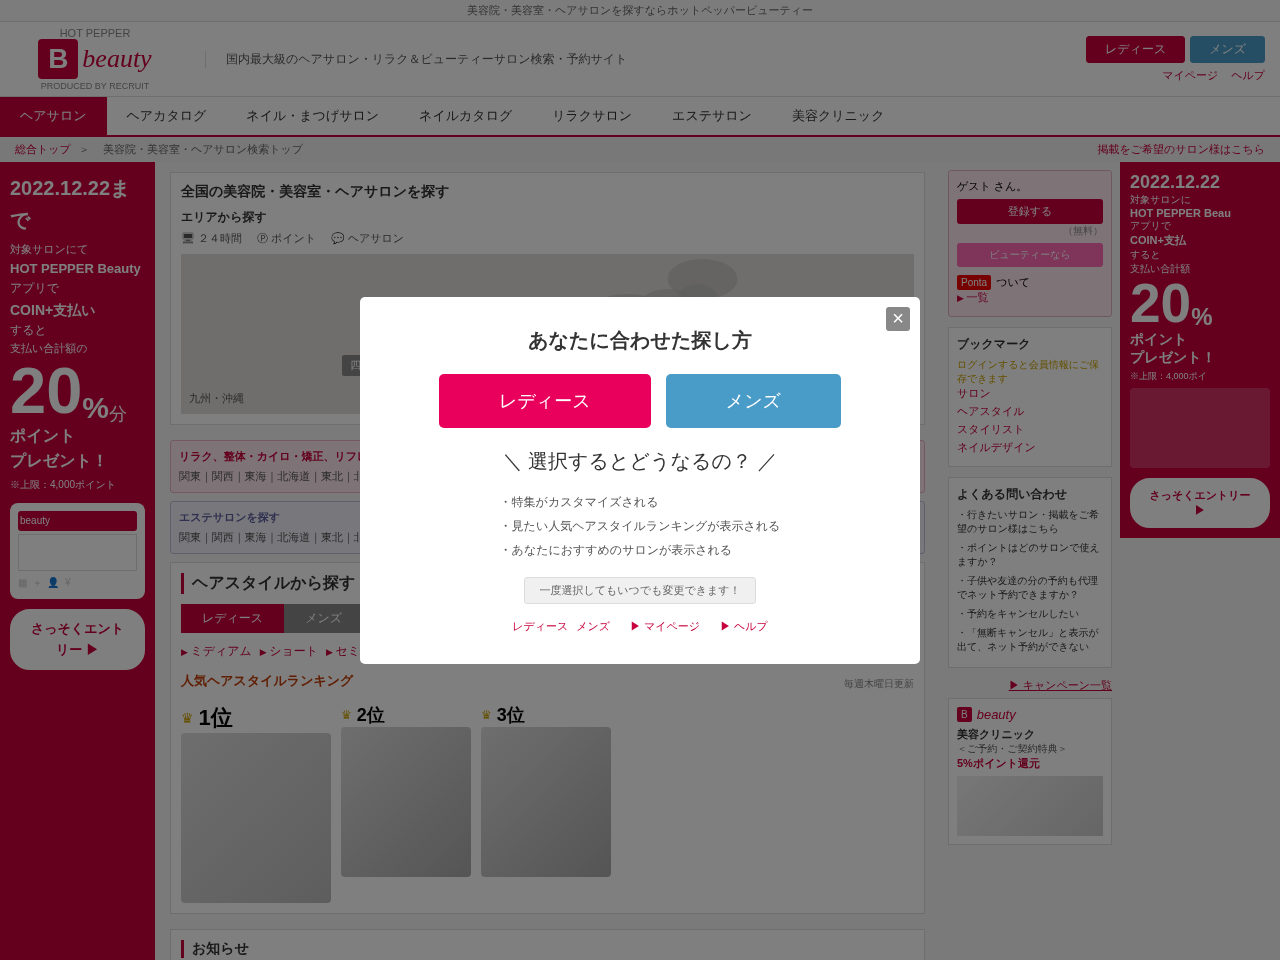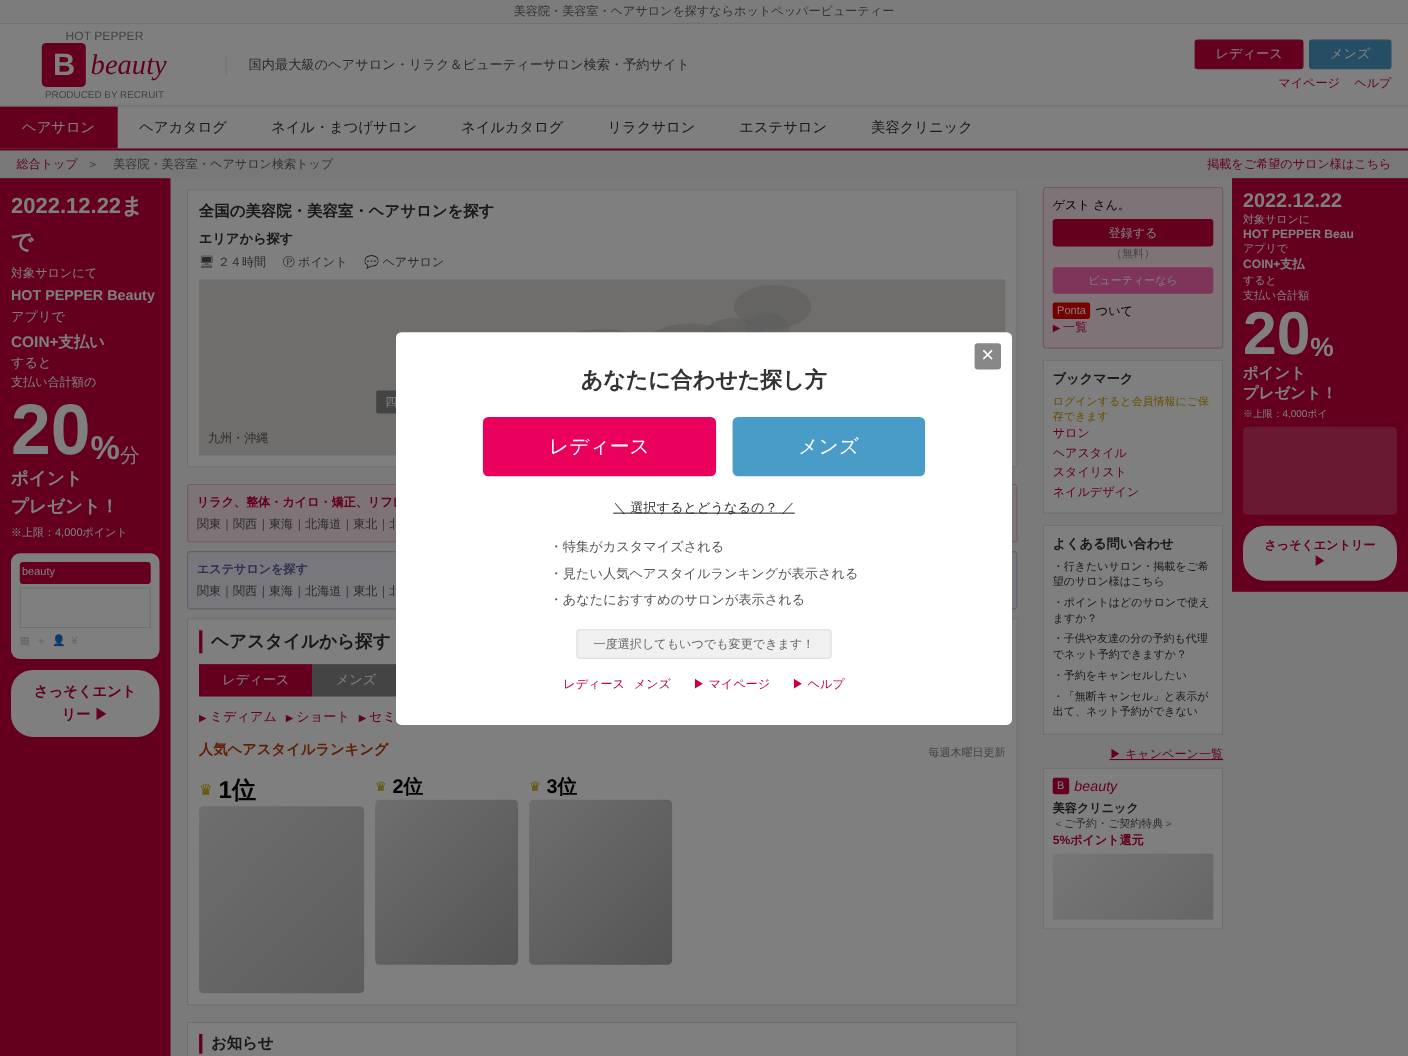--- a/index.html
+++ b/index.html
@@ -84,21 +84,21 @@
     .ranking-update { font-size: 10px; color: #888; }
     .rank-photo { width: 140px; height: 160px; background: #ddd; overflow: hidden; border-radius: 4px; }
 
     
     .news-section { background: #fff; border: 1px solid #ddd; padding: 10px; margin-bottom: 15px; }
     .news-title { font-size: 14px; font-weight: bold; color: #333; margin-bottom: 8px; border-left: 3px solid #c8003c; padding-left: 8px; }
 
     
     .right-user-box { background: #fde8f0; border: 1px solid #e0b0c0; padding: 8px; margin-bottom: 10px; border-radius: 3px; font-size: 11px; }
     .right-login-btn { background: #c8003c; color: white; padding: 5px 10px; border-radius: 3px; font-size: 11px; margin-top: 5px; display: block; text-align: center; cursor: pointer; }
-    .right-free { font-size: 10px; color: #888; text-align: center; }
+    .right-free { font-size: 10px; color: #888; text-align: right; }
     .right-beauty-btn { background: #ff69b4; color: white; padding: 5px; border-radius: 3px; font-size: 10px; text-align: center; margin-top: 5px; cursor: pointer; }
     .ponta-area { display: flex; align-items: center; gap: 5px; margin-top: 8px; }
     .ponta-logo { background: #e00; color: white; font-size: 10px; padding: 2px 4px; border-radius: 2px; }
     .right-links { font-size: 11px; }
     .right-links a { display: block; color: #c8003c; text-decoration: none; margin-bottom: 3px; }
     .right-links a::before { content: '▶ '; font-size: 9px; }
 
     .bookmark-section { background: #fff; border: 1px solid #ddd; padding: 8px; margin-bottom: 10px; }
     .bookmark-title { font-size: 12px; font-weight: bold; color: #333; margin-bottom: 5px; }
     .bookmark-login { font-size: 10px; color: #c8a000; }
@@ -117,21 +117,21 @@
     .right-ad-banner { background: #c8003c; color: white; padding: 10px; font-size: 11px; text-align: left; }
 
     
     .modal-overlay { position: fixed; top: 0; left: 0; width: 100%; height: 100%; background: rgba(0,0,0,0.5); z-index: 1000; display: flex; align-items: center; justify-content: center; }
     .modal { background: white; border-radius: 5px; padding: 30px; width: 560px; position: relative; text-align: center; }
     .modal-close { position: absolute; top: 10px; right: 10px; font-size: 20px; cursor: pointer; color: #666; background: #888; color: white; border: none; width: 24px; height: 24px; border-radius: 3px; display: flex; align-items: center; justify-content: center; }
     .modal-title { font-size: 20px; font-weight: bold; color: #333; margin-bottom: 20px; }
     .modal-gender-btns { display: flex; gap: 15px; justify-content: center; margin-bottom: 20px; }
     .modal-ladies-btn { background: #e8005c; color: white; border: none; padding: 15px 60px; font-size: 18px; border-radius: 5px; cursor: pointer; }
     .modal-mens-btn { background: #4a9cc8; color: white; border: none; padding: 15px 60px; font-size: 18px; border-radius: 5px; cursor: pointer; }
-    .modal-sub { font-size: 12px; color: #333; margin-bottom: 15px; text-decoration: underline; }
+    .modal-sub { font-size: 20px; color: #333; margin-bottom: 15px; }
     .modal-benefits { font-size: 12px; color: #555; text-align: left; display: inline-block; margin-bottom: 15px; line-height: 2; }
     .modal-note { background: #f0f0f0; border: 1px solid #ddd; padding: 5px 15px; font-size: 11px; color: #666; display: inline-block; margin-bottom: 15px; border-radius: 3px; }
     .modal-footer { display: flex; justify-content: center; align-items: center; gap: 20px; font-size: 11px; }
     .modal-footer a { color: #c8003c; text-decoration: none; }
     .modal-gender-links { display: flex; gap: 8px; }
 
     
     .map-container { position: relative; width: 100%; height: 160px; background: #e0ddd8; }
     .map-label { position: absolute; background: #888; color: white; padding: 3px 8px; font-size: 11px; border-radius: 2px; cursor: pointer; }
 

